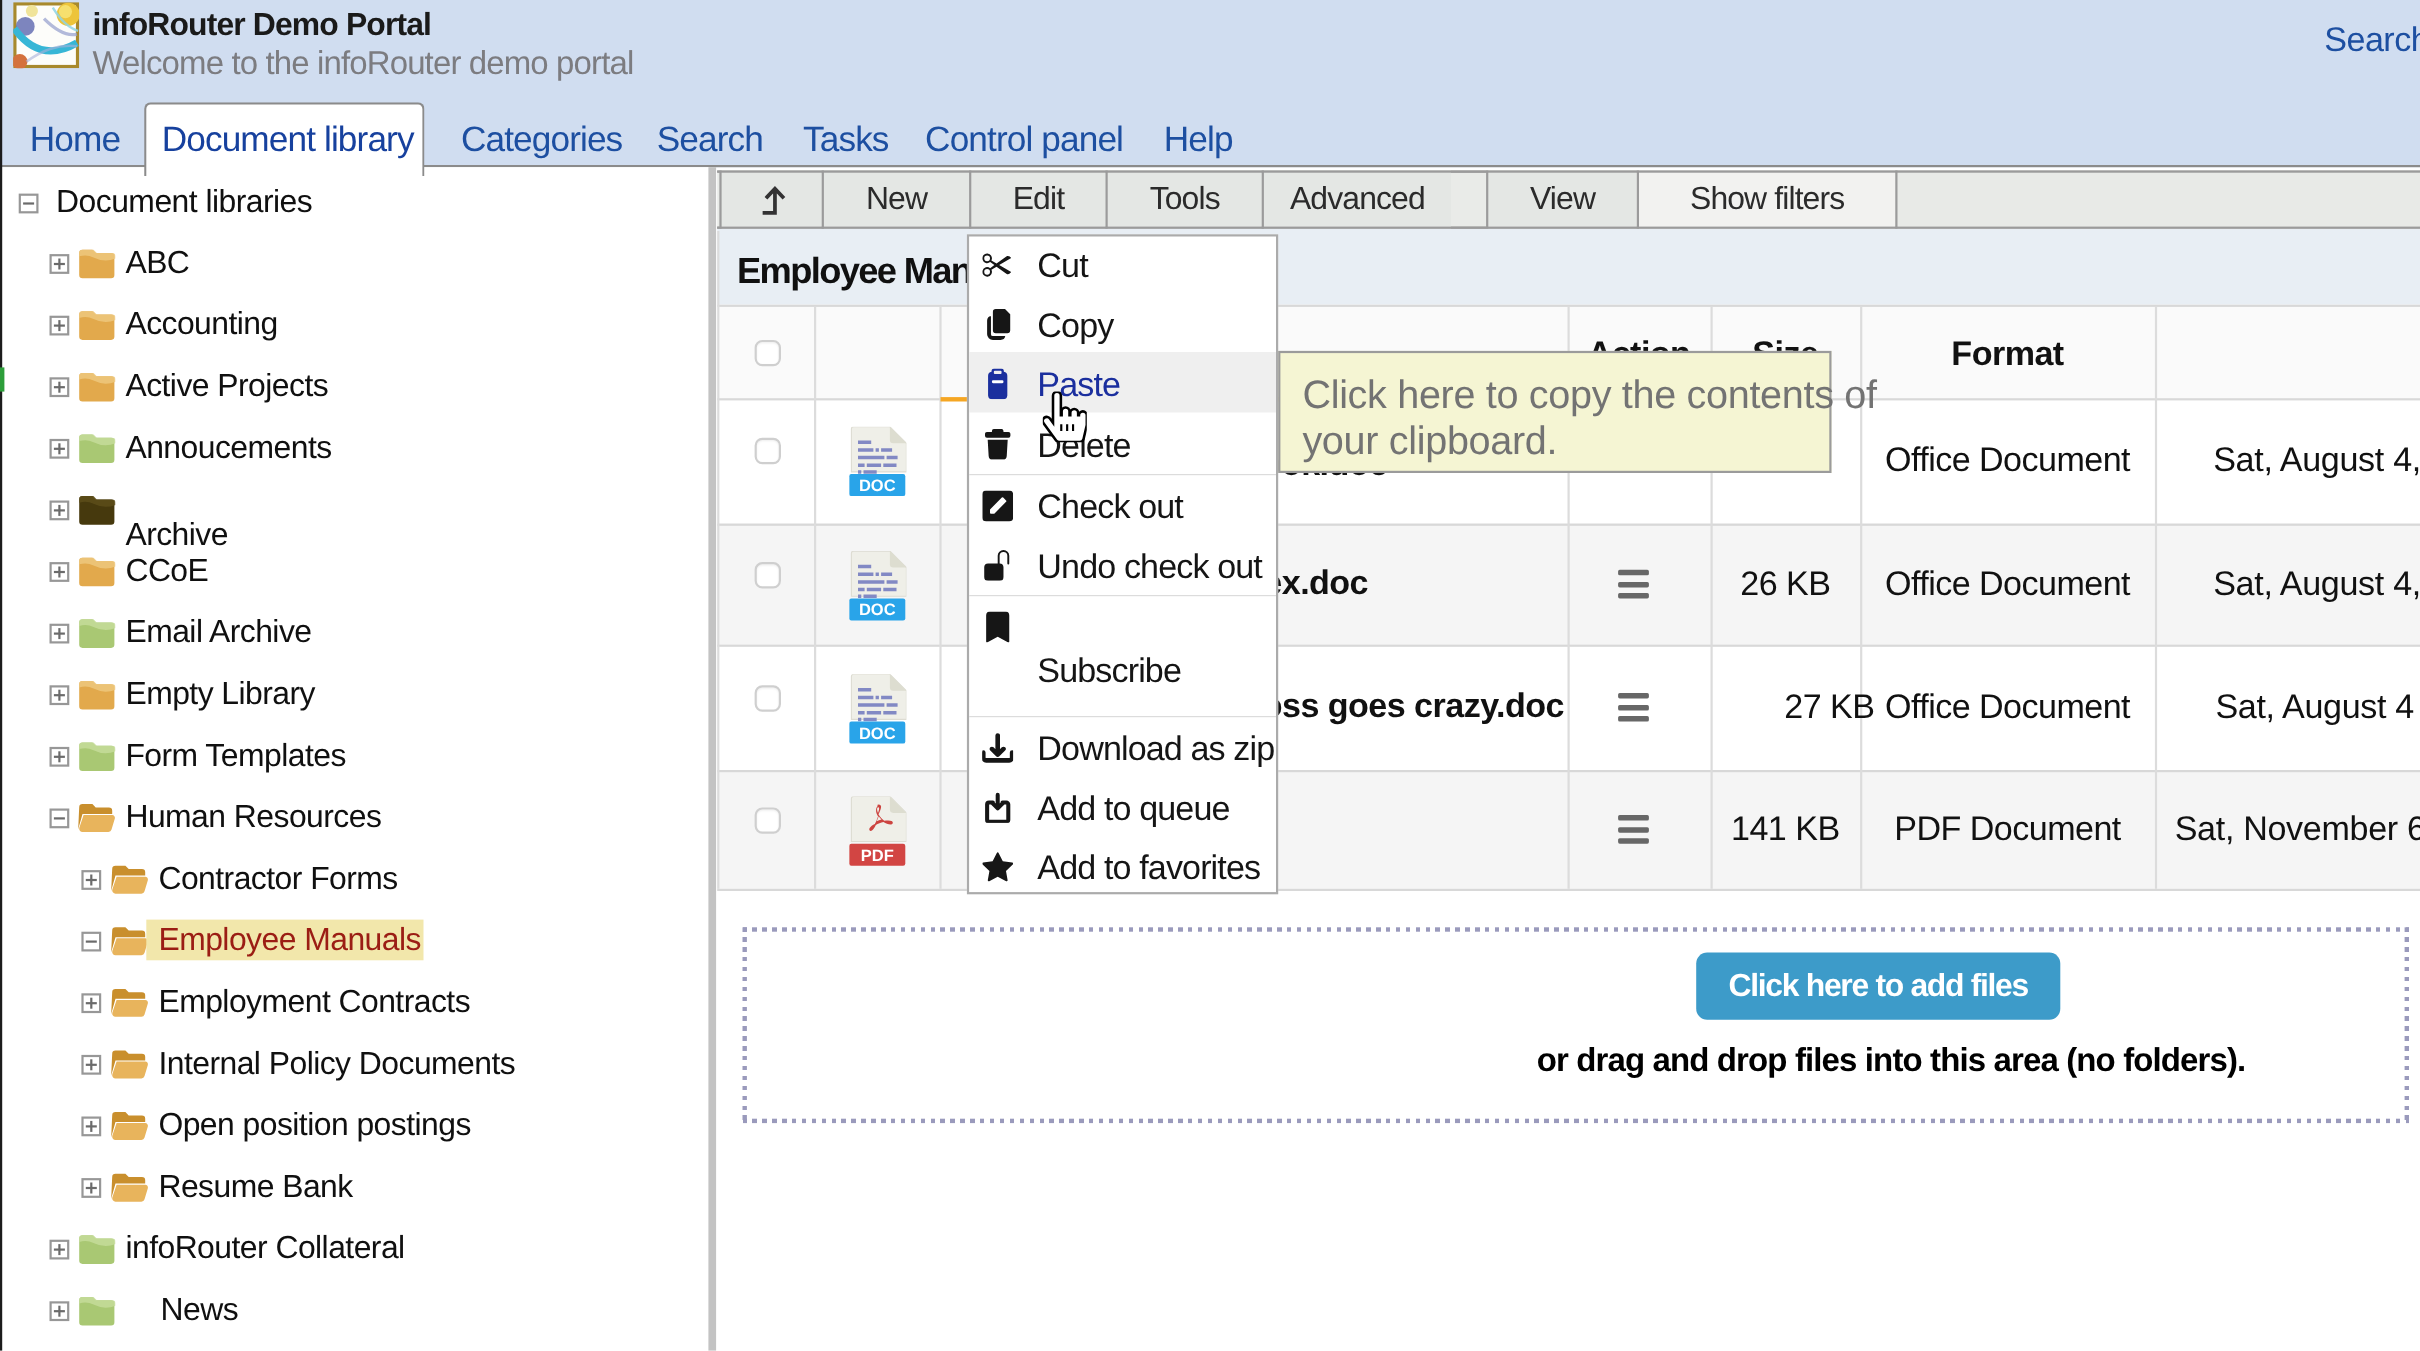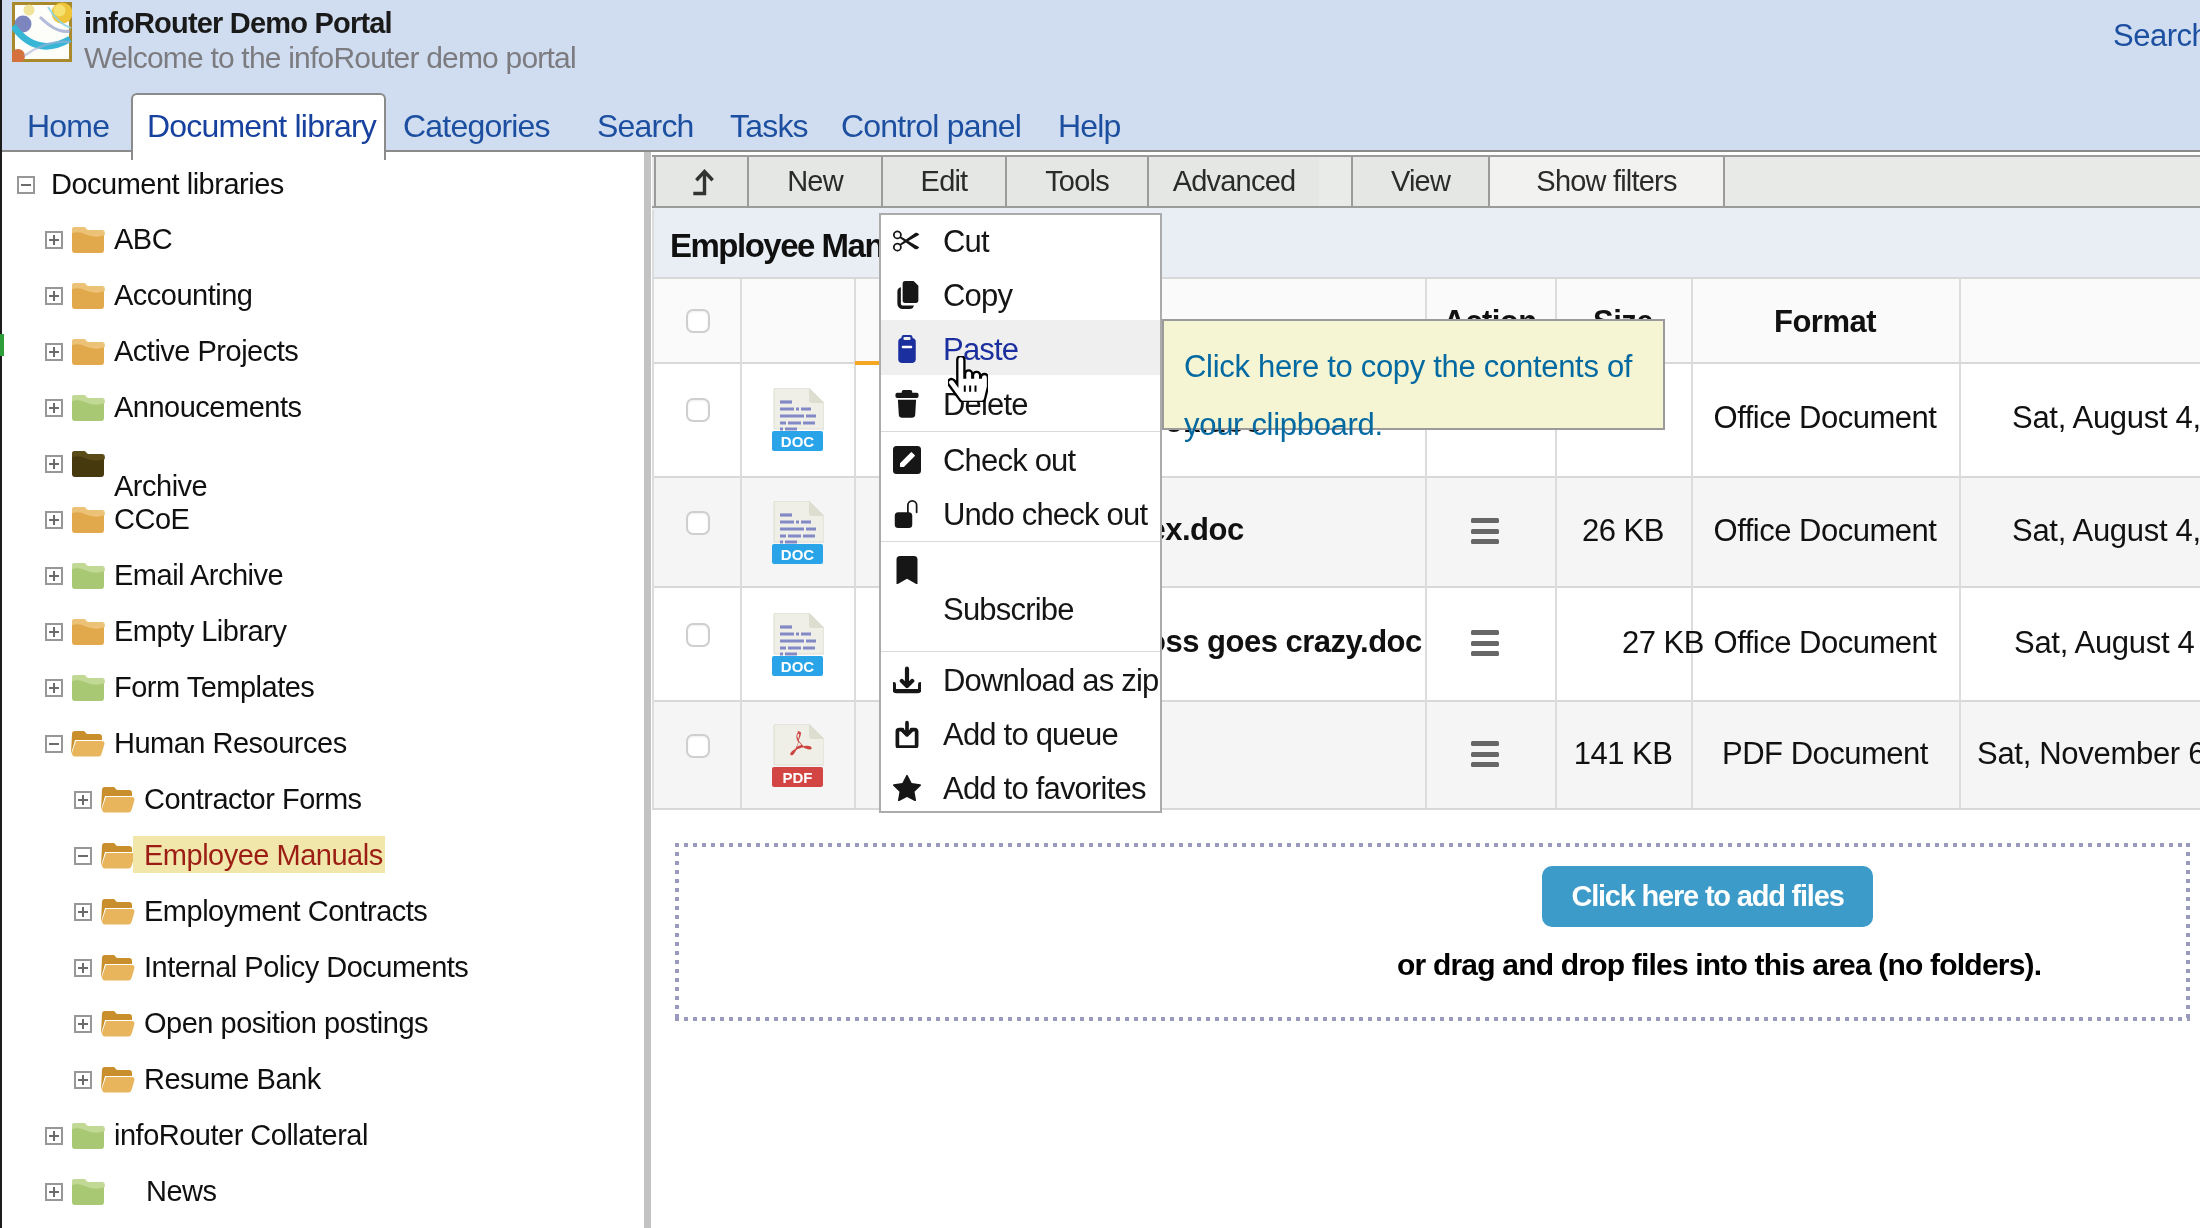--- a/index.html
+++ b/index.html
@@ -47,21 +47,21 @@
 #dragtext{left:1397px;top:948px;font-size:30px;font-weight:bold;letter-spacing:-0.8px;color:#000000;}
 
 #menu{left:879px;top:213px;width:283px;height:600px;background:#fff;border:2px solid #ababab;box-sizing:border-box;z-index:50;}
 .mitem{position:absolute;left:0;width:279px;height:54px;}
 .mitem .mtext{position:absolute;left:62px;top:10px;font-size:31px;color:#151515;white-space:nowrap;letter-spacing:-0.8px;}
 .mitem svg{position:absolute;left:12px;top:13px;}
 .msep{position:absolute;left:0;width:279px;height:1px;background:#d9d9d9;}
 #pastehl{position:absolute;left:0;top:105px;width:279px;height:55px;background:#efefef;}
 
 #tooltip{left:1162px;top:319px;width:503px;height:111px;background:#f5f5d3;border:2px solid #9b9b9b;box-sizing:border-box;z-index:60;}
-#tooltip div{position:absolute;left:20px;top:17px;font-size:31px;color:#0369a1;line-height:58px;letter-spacing:-0.3px;white-space:nowrap;}
+#tooltip div{position:absolute;left:20px;top:17px;font-size:36px;color:#737373;line-height:42px;letter-spacing:-0.3px;white-space:nowrap;}
 #cursor{left:948px;top:356px;z-index:70;}
 </style>
 </head>
 <body>
 <div class="abs" id="header"></div>
 <svg class="abs" style="left:12px;top:2px" width="60" height="60" viewBox="0 0 60 60">
 <rect x="1.5" y="1.5" width="57" height="57" fill="#fdfdfa" stroke="#a8892c" stroke-width="3"></rect>
 <circle cx="17" cy="8" r="5.5" fill="#f0e49a"></circle>
 <circle cx="50" cy="11" r="10.5" fill="#edc43a"></circle>
 <circle cx="47.5" cy="8.5" r="6" fill="#f6e06e"></circle>
@@ -73,21 +73,21 @@
 <path d="M12 54 C26 44 40 38 58 40" stroke="#a9b0d8" stroke-width="2.4" fill="none" opacity="0.6"></path>
 </svg>
 
 <div class="abs" id="apptitle">infoRouter Demo Portal</div>
 <div class="abs" id="appsub">Welcome to the infoRouter demo portal</div>
 <div class="abs" id="searchlink">Search</div>
 <div class="abs tab" style="left:27px;">Home</div>
 <div class="abs" id="activetab">
     <span>Document library</span>
   </div>
-<div class="abs tab" style="left:403px;text-align:center;">Categories</div>
+<div class="abs tab" style="left:419px;text-align:center;">Categories</div>
 <div class="abs tab" style="left:597px;">Search</div>
 <div class="abs tab" style="left:730px;">Tasks</div>
 <div class="abs tab" style="left:841px;">Control panel</div>
 <div class="abs tab" style="left:1058px;">Help</div>
 
 <div class="abs" id="tree"></div>
 <div class="abs" id="divider"></div>
 <div class="abs ebox " style="left:17px;top:176px"></div>
 <div class="abs tlabel" style="left:51px;top:168px;">Document libraries</div>
 <div class="abs ebox plus" style="left:45px;top:231px"></div>

